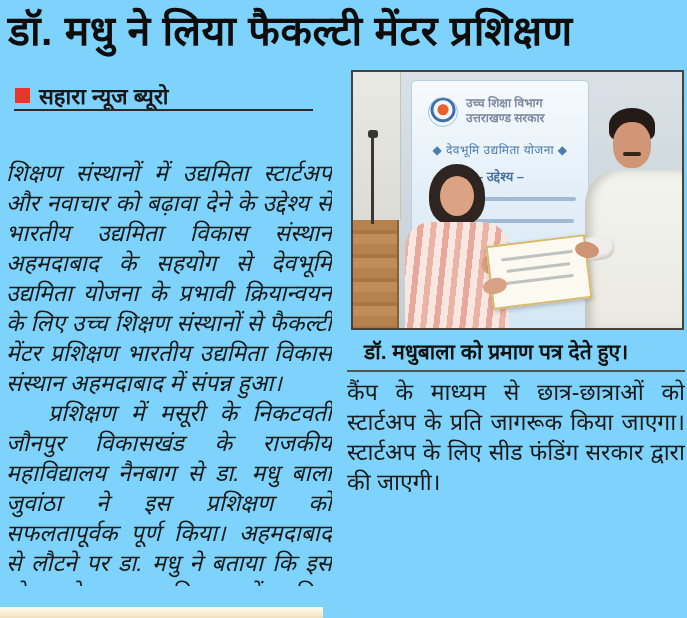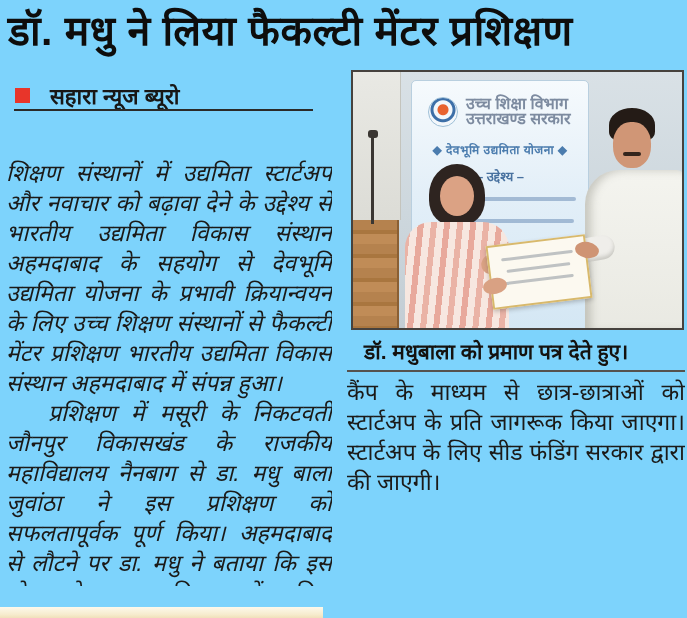--- a/index.html
+++ b/index.html
@@ -26,21 +26,21 @@
     letter-spacing: 0.5px;
     white-space: nowrap;
   }
 
   
   .byline-row {
     position: absolute;
     top: 80px; left: 15px;
     display: flex;
     align-items: center;
-    gap: 20px;
+    gap: 9px;
     justify-content: center;
   }
   .byline-bullet {
     width: 15px; height: 15px;
     background: #e8352a;
     flex: 0 0 auto;
   }
   .byline-text {
     font-size: 22px;
     font-weight: 700;
@@ -124,32 +124,32 @@
     left: 16px; top: 16px;
     width: 30px; height: 30px;
     border-radius: 50%;
     background: radial-gradient(circle at 50% 42%, #e8622f 0 5px, #f3f7fb 6px 9px, #3d6fa8 10px 12px, #f3f7fb 13px 100%);
     border: 1px solid #9fc0d8;
   }
   .banner-dept {
     position: absolute;
     left: 54px; top: 15px;
     width: 118px;
-    font-size: 16px;
+    font-size: 12px;
     line-height: 15px;
     color: #7d8ba0;
     font-weight: 700;
   }
   .banner-scheme {
     position: absolute;
     left: 0; top: 60px;
     width: 100%;
     text-align: center;
     font-size: 12px;
-    font-weight: 700;
+    font-weight: 400;
     color: #4b7cae;
     letter-spacing: 0.5px;
   }
   .banner-objective {
     position: absolute;
     left: 0; top: 86px;
     width: 100%;
     text-align: center;
     font-size: 13px;
     font-weight: 700;

